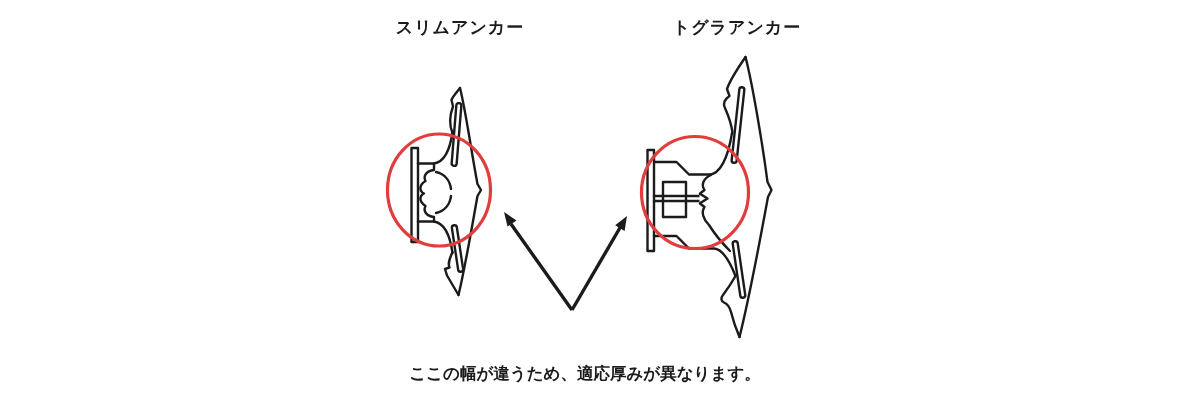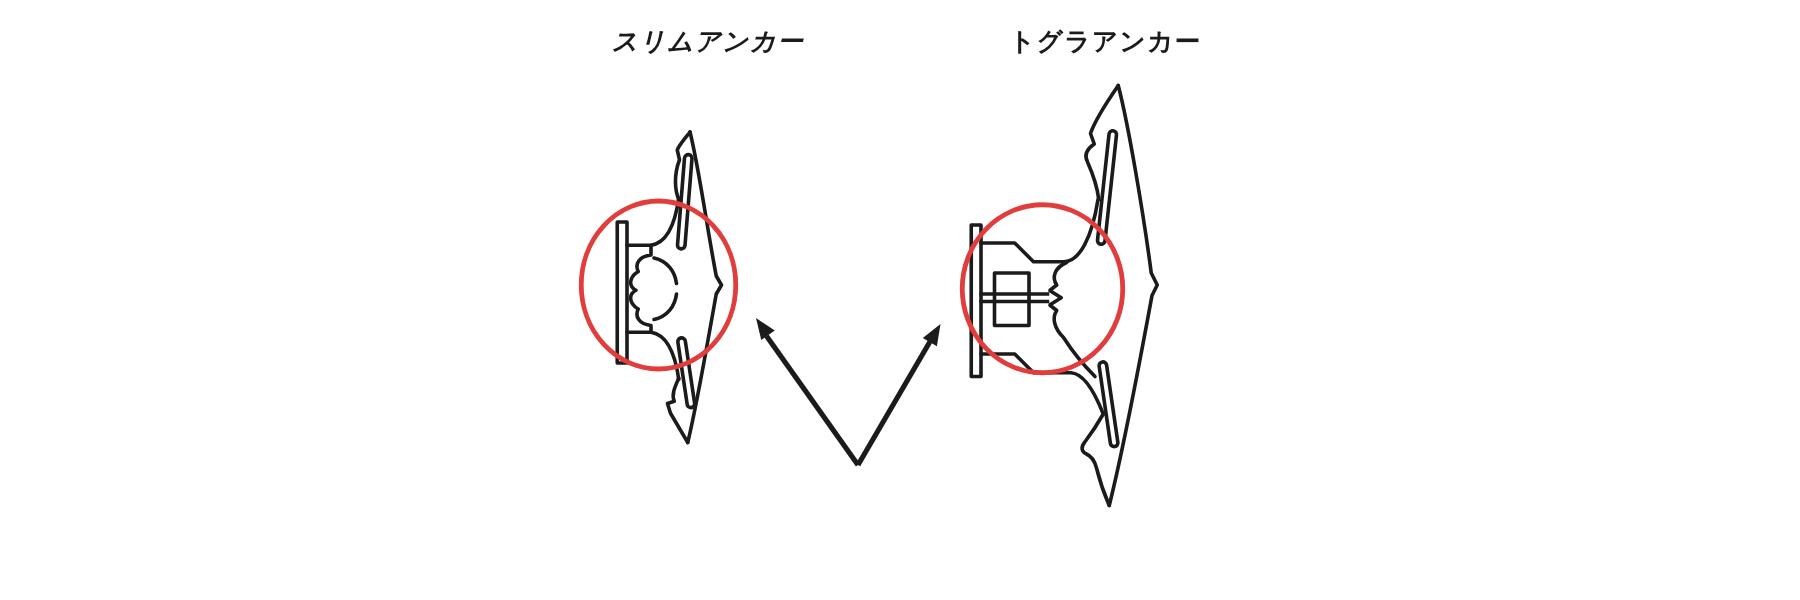--- a/index.html
+++ b/index.html
@@ -1,20 +1,20 @@
 <!DOCTYPE html>
 <html style="--ink: #1b1b1b; --accent: #e23d3d;"><head>
 <meta charset="utf-8">
 <style>
   html,body{margin:0;padding:0;background:#fff;}
   body{font-family:"DejaVu Sans","Liberation Sans",sans-serif;}
   .stage{position:relative;width:1200px;height:400px;background:#fff;overflow:hidden;}
   .fig-label{position:absolute;top:16px;font-size:17px;font-weight:700;color:#1b1b1b;
              text-align:center;letter-spacing:1px;white-space:nowrap;}
-  .fig-label.left{left:402px;width:140px;font-style:italic;}
+  .fig-label.left{left:390px;width:140px;}
   .fig-label.right{left:667px;width:140px;}
   .caption{position:absolute;top:363px;left:405px;width:360px;text-align:center;
            font-size:16.5px;font-weight:700;color:#1b1b1b;white-space:nowrap;}
   svg{position:absolute;left:0;top:0;}
   .ink{stroke:var(--ink,#1b1b1b);fill:none;stroke-width:2.4;stroke-linecap:round;stroke-linejoin:round;}
   .ink-fill{stroke:var(--ink,#1b1b1b);fill:#fff;stroke-width:2.4;stroke-linejoin:round;}
   .accent-ring{stroke:var(--accent,#e23d3d);fill:none;stroke-width:3.2;}
   .arrow-line{stroke:var(--ink,#1b1b1b);fill:none;stroke-width:3.4;}
   .arrow-head{fill:var(--ink,#1b1b1b);stroke:none;}
 </style>
@@ -92,13 +92,14 @@
     </g>
 
     <g>
       <path class="arrow-line" d="M572,310 L511,224"></path>
       <polygon class="arrow-head" points="504,212 516.5,220.4 507.5,226.6"></polygon>
       <path class="arrow-line" d="M572,310 L621,226"></path>
       <polygon class="arrow-head" points="627,216 624.6,230.9 615.2,225.3"></polygon>
     </g>
   </svg>
 
+  <div class="caption">ここの幅が違うため、適応厚みが異なります。</div>
 </div>
 
 </body></html>

